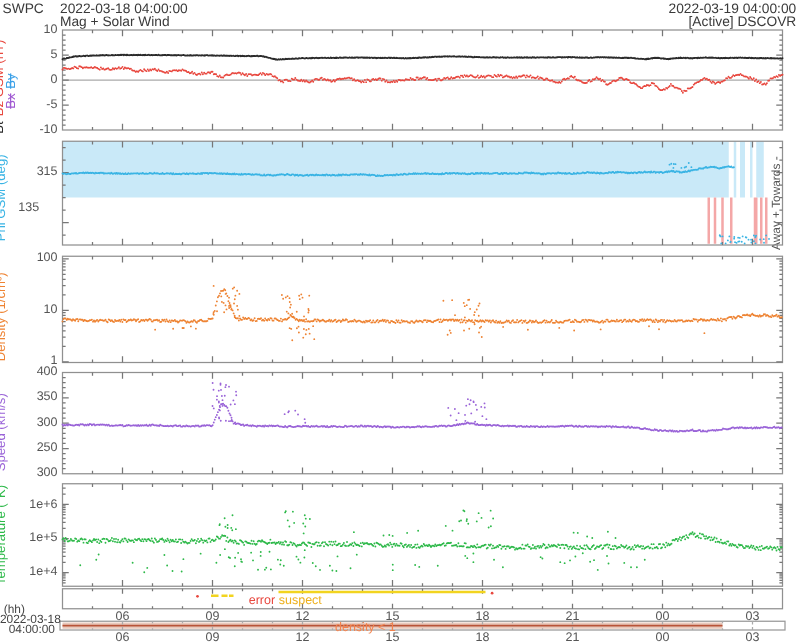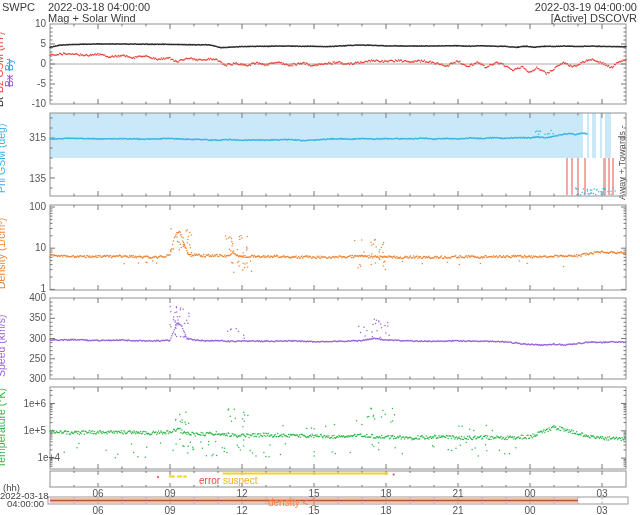--- a/index.html
+++ b/index.html
@@ -84,32 +84,32 @@
       <path d="M74.0 497v1.5M74.0 504v-1.5M98.0 497v2.5M98.0 504v-2.5M122.0 497v1.5M122.0 504v-1.5M146.0 497v1.5M146.0 504v-1.5M170.0 497v2.5M170.0 504v-2.5M194.0 497v1.5M194.0 504v-1.5M218.0 497v1.5M218.0 504v-1.5M242.0 497v2.5M242.0 504v-2.5M266.0 497v1.5M266.0 504v-1.5M290.0 497v1.5M290.0 504v-1.5M314.0 497v2.5M314.0 504v-2.5M338.0 497v1.5M338.0 504v-1.5M362.0 497v1.5M362.0 504v-1.5M386.0 497v2.5M386.0 504v-2.5M410.0 497v1.5M410.0 504v-1.5M434.0 497v1.5M434.0 504v-1.5M458.0 497v2.5M458.0 504v-2.5M482.0 497v1.5M482.0 504v-1.5M506.0 497v1.5M506.0 504v-1.5M530.0 497v2.5M530.0 504v-2.5M554.0 497v1.5M554.0 504v-1.5M578.0 497v1.5M578.0 504v-1.5M602.0 497v2.5M602.0 504v-2.5" stroke="#aaa" stroke-width="1" fill="none"></path>
     </svg>
 
   <div id="labels">
       <div class="ytick" style="top: 19px;">10</div>
       <div class="ytick" style="top: 39px;">5</div>
       <div class="ytick" style="top: 59px;">0</div>
       <div class="ytick" style="top: 79px;">-5</div>
       <div class="ytick" style="top: 99px;">-10</div>
       <div class="ytick" style="top: 133px;">315</div>
-      <div class="ytick" style="top: 174px;">135</div>
+      <div class="ytick" style="top: 162px; text-align: center;">135</div>
       <div class="ytick" style="top: 202px;">100</div>
       <div class="ytick" style="top: 243.2px;">10</div>
       <div class="ytick" style="top: 284.4px;">1</div>
       <div class="ytick" style="top: 293px;">400</div>
       <div class="ytick" style="top: 313.25px;">350</div>
       <div class="ytick" style="top: 333.5px;">300</div>
       <div class="ytick" style="top: 353.75px;">250</div>
       <div class="ytick" style="top: 374px;">300</div>
       <div class="ytick" style="top: 398.5px;">1e+6</div>
       <div class="ytick" style="top: 425.8px;">1e+5</div>
-      <div class="ytick" style="top: 453.1px; margin-left: 14px;">1e+4</div>
+      <div class="ytick" style="top: 453.1px;">1e+4</div>
       <div class="hour" style="left: 98px; top: 487.5px;">06</div>
       <div class="hour" style="left: 98px; top: 504.5px;">06</div>
       <div class="hour" style="left: 170px; top: 487.5px;">09</div>
       <div class="hour" style="left: 170px; top: 504.5px;">09</div>
       <div class="hour" style="left: 242px; top: 487.5px;">12</div>
       <div class="hour" style="left: 242px; top: 504.5px;">12</div>
       <div class="hour" style="left: 314px; top: 487.5px;">15</div>
       <div class="hour" style="left: 314px; top: 504.5px;">15</div>
       <div class="hour" style="left: 386px; top: 487.5px;">18</div>
       <div class="hour" style="left: 386px; top: 504.5px;">18</div>

